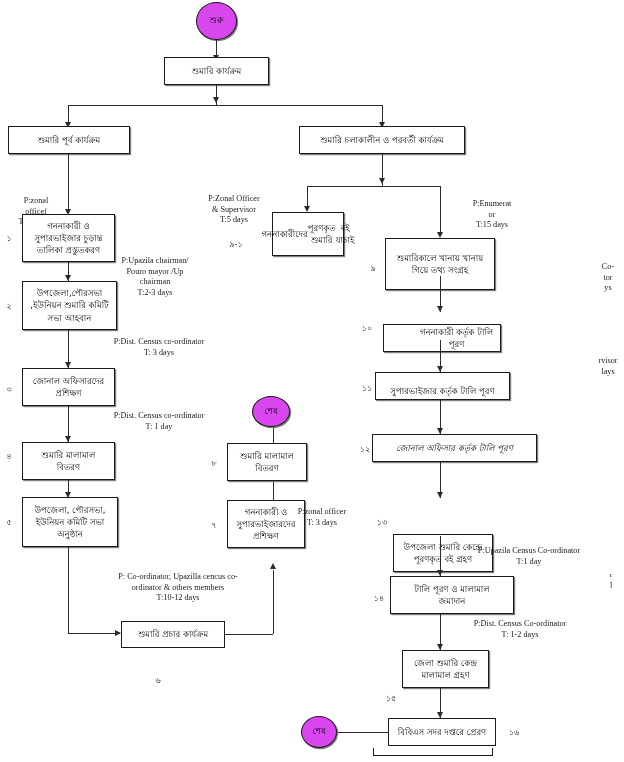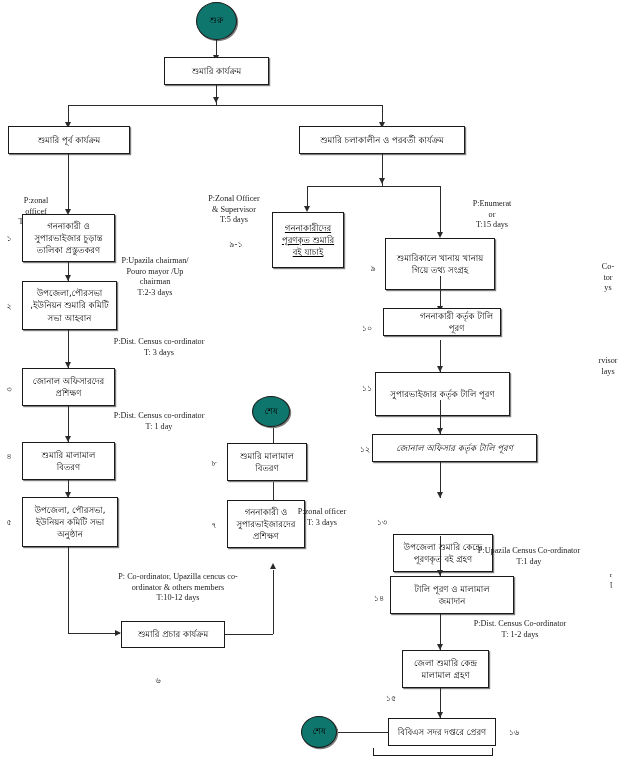--- a/index.html
+++ b/index.html
@@ -21,21 +21,21 @@
     padding:2px 3px;
     box-shadow:1.2px 1.2px 0 #7d7d7d;
   }
   .box.flat{box-shadow:none;}
   .box span{display:block;}
 
   
   .circ{
     position:absolute;box-sizing:border-box;
     border:1px solid #1a1a1a;border-radius:50%;
-    background:#0f766e;
+    background:#d946ef;
     display:flex;align-items:center;justify-content:center;
     font-family:"DejaVu Sans","Liberation Sans",sans-serif;
     font-size:8.5px;
     box-shadow:1.2px 1.2px 0 #7d7d7d;
   }
 
   
   .ln{position:absolute;background:#2b2b2b;}
   .lv{width:1px;}
   .lh{height:1px;}
@@ -210,21 +210,21 @@
   <div class="ln lh" style="left:307px;top:186px;width:133px;"></div>
 
   <div class="ln lv" style="left:307px;top:186px;height:23px;"></div>
   <div class="ar ar-d" style="left:304px;top:206px;"></div>
 
   <div class="note" style="left:184px;top:194px;width:100px;">P:Zonal Officer
 &amp; Supervisor
 T:5 days</div>
   <div class="num" style="left:226px;top:238px;width:20px;">৯-১</div>
 
-  <div class="box" style="left:272px;top:212px;width:72px;height:56px;flex-direction:column;text-decoration:underline;">
+  <div class="box" style="left:272px;top:212px;width:72px;height:44px;flex-direction:row;">
     <span>গননাকারীদের</span>
     <span>পূরণকৃত শুমারি</span>
     <span>বই যাচাই</span>
   </div>
 
   <div class="ln lv" style="left:440px;top:186px;height:49px;"></div>
   <div class="ar ar-d" style="left:437px;top:232px;"></div>
 
   <div class="note" style="left:456px;top:199px;width:72px;">P:Enumerat
 or
@@ -236,32 +236,32 @@
   </div>
   <div class="num" style="left:366px;top:262px;width:14px;">৯</div>
 
   <div class="note left" style="left:578px;top:238px;width:60px;">Co-
 tor
 ys</div>
 
   <div class="ln lv" style="left:440px;top:276px;height:36px;"></div>
   <div class="ar ar-d" style="left:437px;top:306px;"></div>
 
-  <div class="box" style="left:383px;top:308px;width:118px;height:28px;padding-left:32px;">
+  <div class="box" style="left:383px;top:324px;width:118px;height:28px;padding-left:32px;">
     <span>গননাকারী কর্তৃক টালি পূরণ</span>
   </div>
   <div class="num" style="left:358px;top:322px;width:18px;">১০</div>
 
   <div class="ln lv" style="left:440px;top:340px;height:32px;"></div>
   <div class="ar ar-d" style="left:437px;top:366px;"></div>
 
   <div class="note left" style="left:580px;top:332px;width:56px;">rvisor
 lays</div>
 
-  <div class="box" style="left:375px;top:372px;width:135px;height:44px;">
+  <div class="box" style="left:375px;top:372px;width:135px;height:28px;align-items:flex-end;">
     <span>সুপারভাইজার কর্তৃক টালি পূরণ</span>
   </div>
   <div class="num" style="left:358px;top:382px;width:18px;">১১</div>
 
   <div class="ln lv" style="left:440px;top:400px;height:34px;"></div>
   <div class="ar ar-d" style="left:437px;top:428px;"></div>
 
   <div class="box" style="left:372px;top:434px;width:165px;height:28px;font-style:italic;">
     <span>জোনাল অফিসার কর্তৃক টালি পূরণ</span>
   </div>

